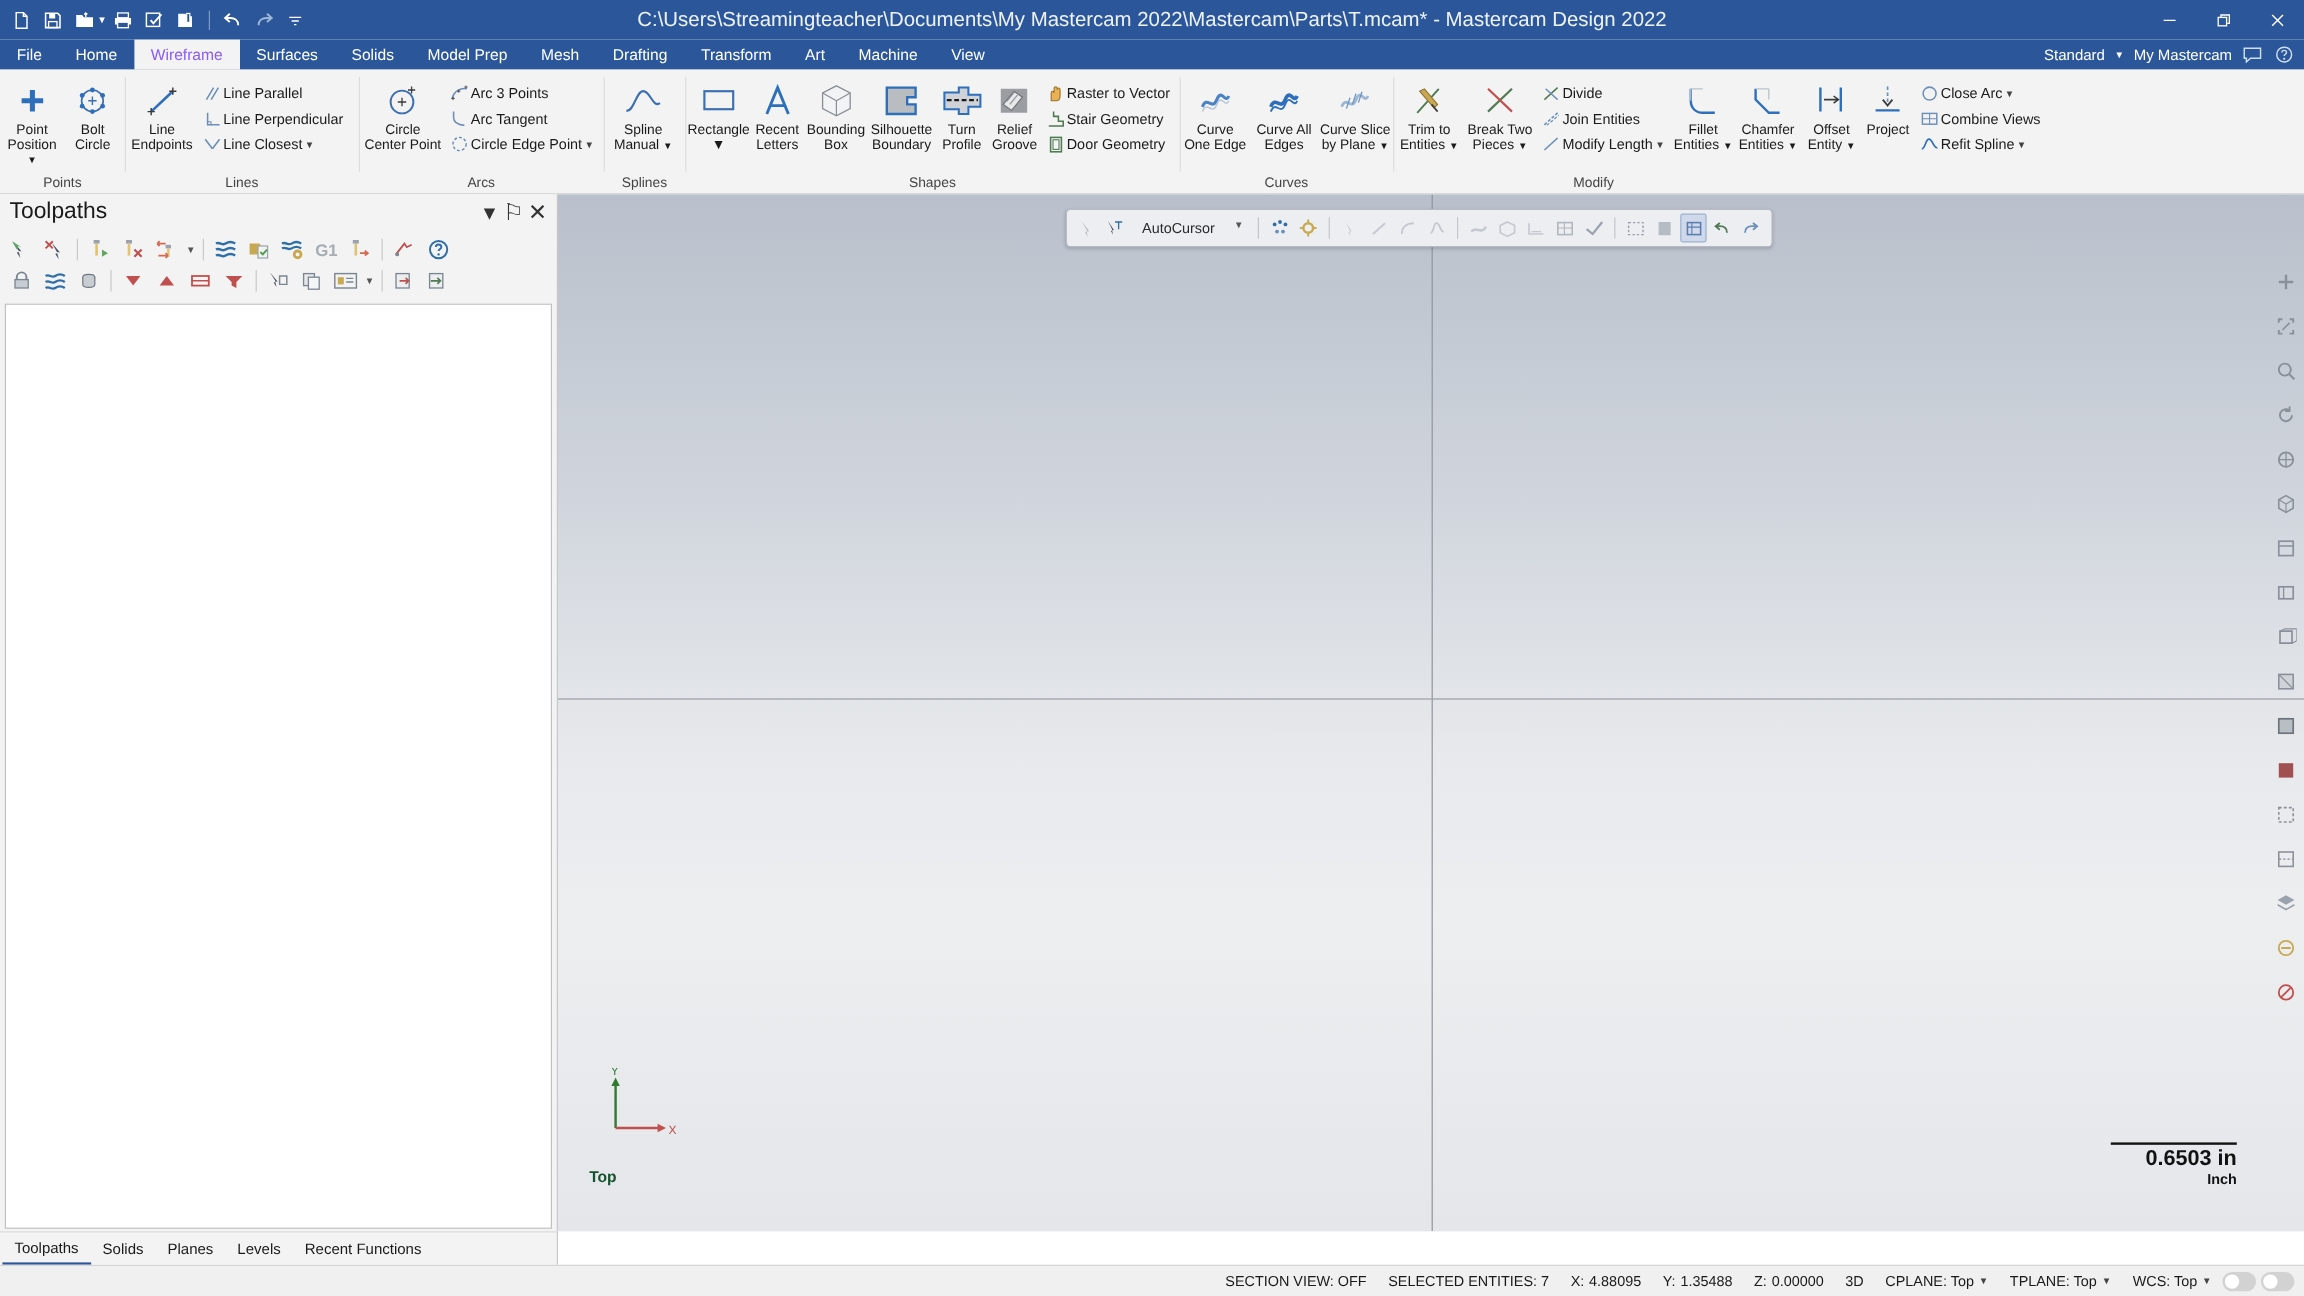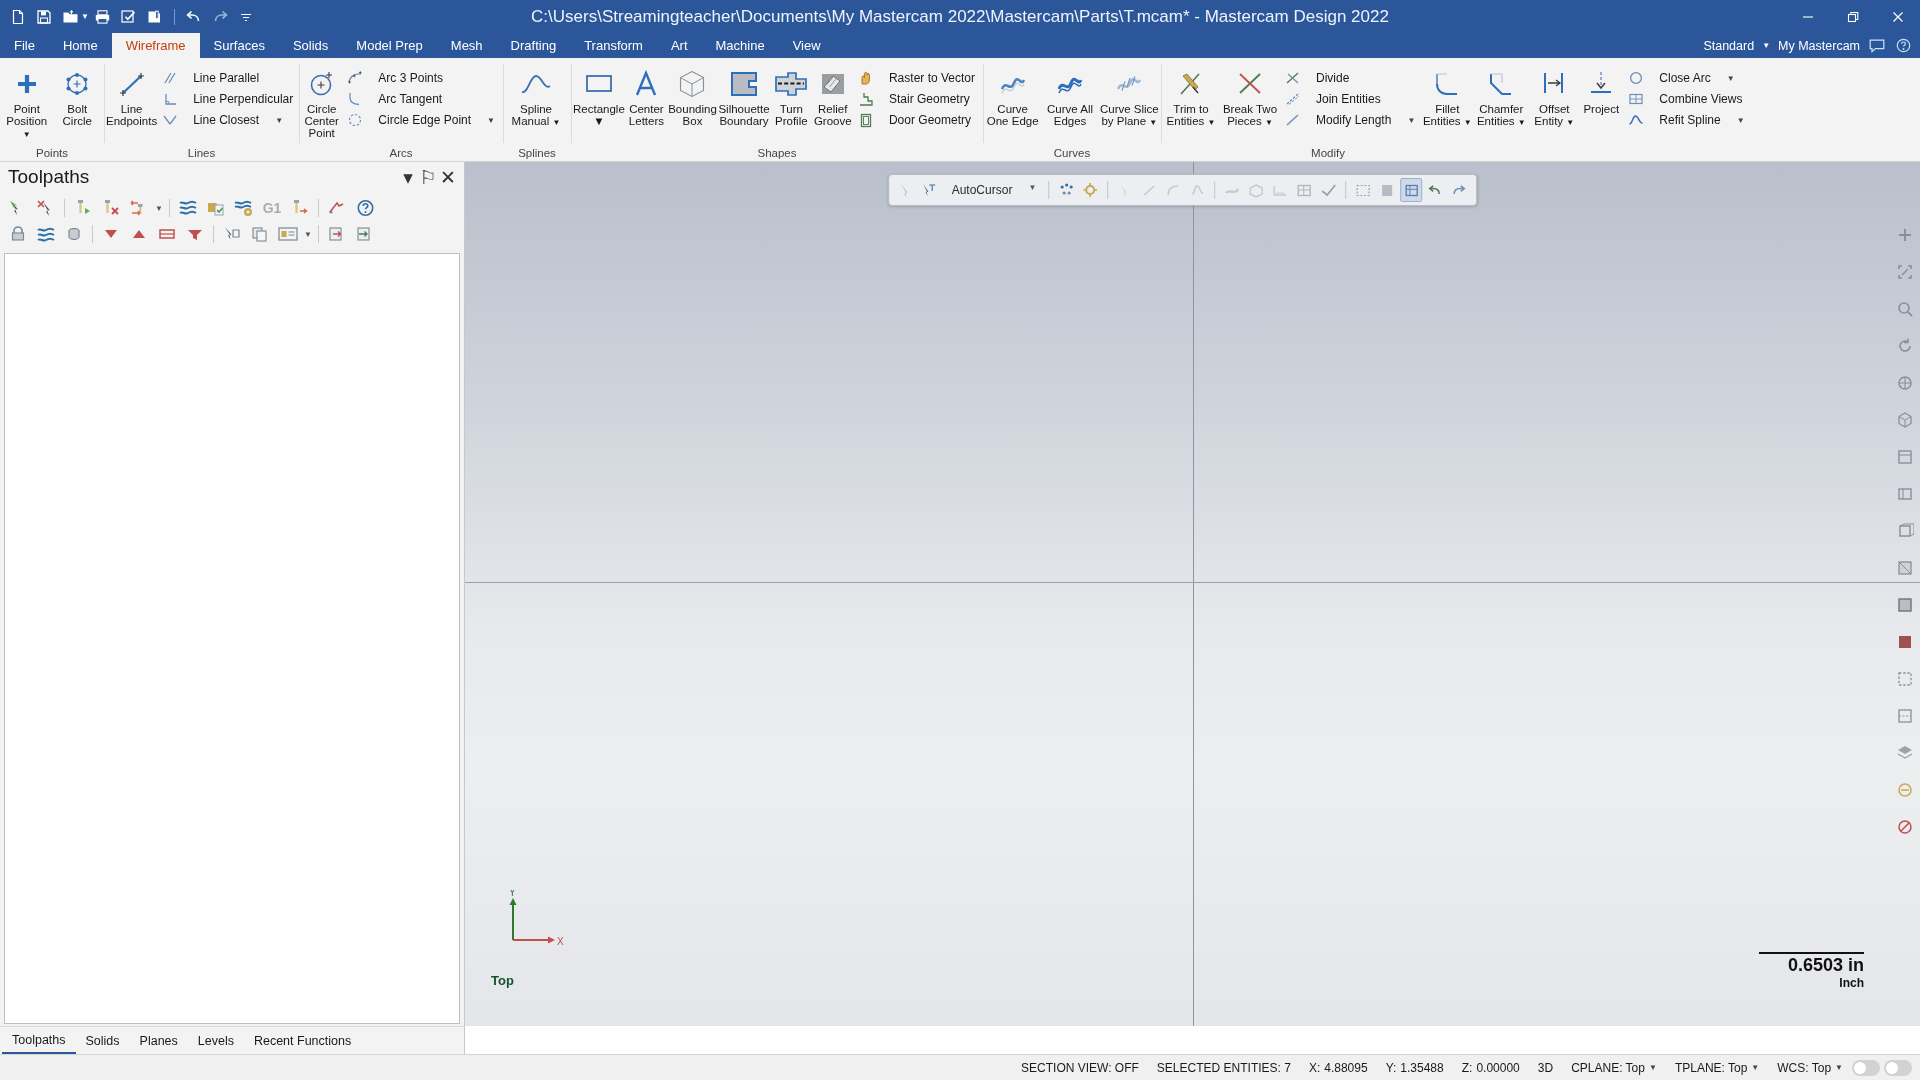--- a/index.html
+++ b/index.html
@@ -35,21 +35,21 @@
 
   
   .tabbar {
     height:25px; background:#2b579a; display:flex; align-items:flex-end;
     position:relative; flex:0 0 25px;
   }
   .tab {
     height:25px; padding:0 14px; color:#ffffff; font-size:13px;
     display:flex; align-items:center; white-space:nowrap;
   }
-  .tab.active { background:#f3f3f3; color:#c2410c; }
+  .tab.active { background:#f3f3f3; color:#8b5cf6; }
   .tabbar-right {
     margin-left:auto; display:flex; align-items:center; gap:8px;
     padding-right:8px; height:25px; color:#fff; font-size:12.5px;
   }
   .tabbar-right .caret { font-size:8px; }
   .tb-icon { width:18px; height:18px; display:flex; align-items:center; justify-content:center; }
 
   
   .ribbon {
     height:104px; background:#f3f3f3; border-bottom:1px solid #d3d3d3;
@@ -67,21 +67,21 @@
   .big-btn {
     width:62px; min-height:72px; display:flex; flex-direction:column;
     align-items:center; padding-top:4px; text-align:center;
     font-size:11.5px; line-height:12px; color:#1a1a1a;
   }
   .big-btn .bicon { height:32px; display:flex; align-items:center; justify-content:center; margin-bottom:3px; }
   .big-btn .blabel { display:block; }
   .big-btn .blabel .cr { font-size:8px; }
   .small-col { display:flex; flex-direction:column; padding-top:4px; gap:1px; }
   .small-btn {
-    display:flex; align-items:center; gap:14px; height:20px; padding:0 6px 0 3px;
+    display:flex; align-items:center; gap:0; height:20px; padding:0 6px 0 3px;
     font-size:12px; color:#1a1a1a; white-space:nowrap;text-align:center;
   }
   .small-btn .sicon { width:18px; height:16px; display:flex; align-items:center; justify-content:center; }
   .small-btn .cr { font-size:8px; margin-left:2px; color:#444; }
 
   
   .main { flex:1; display:flex; min-height:0; position:relative; }
 
   
   .leftpanel {
@@ -443,21 +443,21 @@
           </span>
           <span class="blabel">Rectangle</span>
           <span class="blabel cr">▼</span>
         </div>
         <div class="big-btn" style="width:49px">
           <span class="bicon">
             <svg width="28" height="28" viewBox="0 0 28 28">
                 <path d="M5 25L14 3l9 22M8.6 18h10.8" fill="none" stroke="#2e6fbb" stroke-width="2.4"></path>
               </svg>
           </span>
-          <span class="blabel">Center</span>
+          <span class="blabel">Recent</span>
           <span class="blabel">Letters</span>
         </div>
         <div class="big-btn" style="width:58px">
           <span class="bicon">
             <svg width="30" height="30" viewBox="0 0 30 30">
                 <path d="M15 2.5L26.5 8.5v13L15 27.5 3.5 21.5v-13z" fill="#f1f3f5" stroke="#8b8f95" stroke-width="1.1"></path>
                 <path d="M15 15l11.5-6.5M15 15L3.5 8.5M15 15v12.5" fill="none" stroke="#8b8f95" stroke-width="1"></path>
               </svg>
           </span>
           <span class="blabel">Bounding</span>

